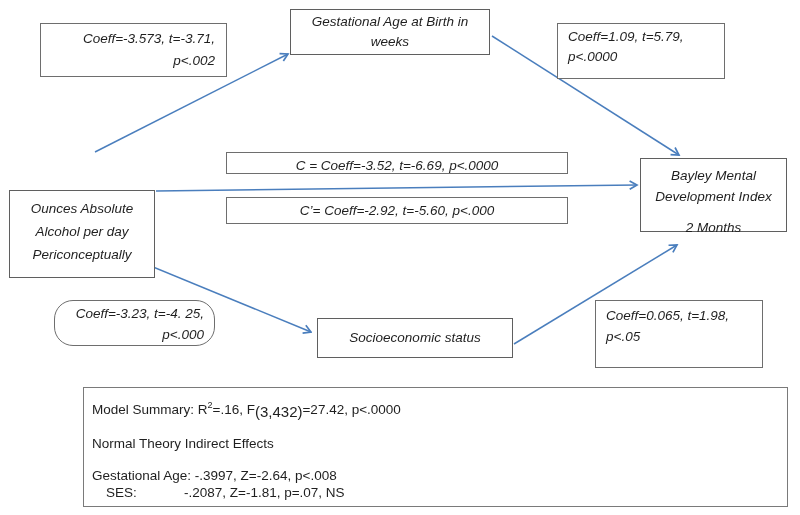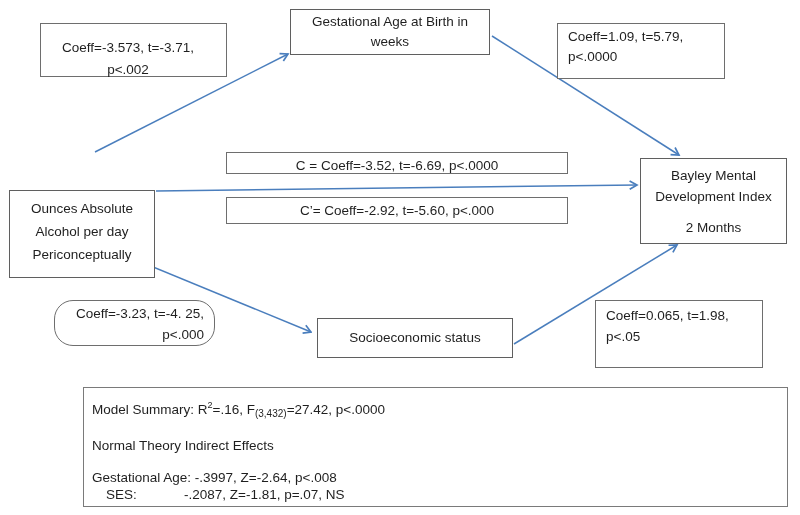--- a/index.html
+++ b/index.html
@@ -7,43 +7,43 @@
     position:relative;width:800px;height:515px;background:#ffffff;overflow:hidden;
     font-family:"Liberation Sans", sans-serif;color:#1f1f1f;
   }
   .arrows{position:absolute;left:0;top:0;width:800px;height:515px;z-index:1;}
   .arrowline{stroke:var(--arrow,#4a7ebd);stroke-width:1.5;fill:none;}
   .arrowhead{stroke:var(--arrow,#4a7ebd);stroke-width:1.6;fill:none;}
   .box{
     position:absolute;background:#ffffff;border:1px solid #6e6e6e;
     font-size:13.5px;z-index:2;box-sizing:border-box;
   }
-  .ln{min-height:1.3em;}
+  .ln{min-height:1.3em;font-style:italic;}
   .center{text-align:center;}
   .rightal{text-align:right;}
   .leftal{text-align:left;}
 
   
-  #b-ctl{left:40px;top:23px;width:187px;height:54px;padding:13px 11px 0 0;line-height:22px;text-align:center;}
+  #b-ctl{left:40px;top:23px;width:187px;height:54px;padding:4px 11px 0 0;line-height:22px;}
   #b-gest{left:290px;top:9px;width:200px;height:46px;padding-top:2px;line-height:20px;border-color:#5f5f5f;}
   #b-ctr{left:557px;top:23px;width:168px;height:56px;padding:3px 0 0 10px;line-height:20px;}
   #b-alc{left:9px;top:152px;width:146px;height:88px;padding-top:6px;line-height:23px;border-color:#5f5f5f;margin-top:38px;}
   #b-c{left:226px;top:152px;width:342px;height:22px;line-height:26px;}
   #b-cp{left:226px;top:197px;width:342px;height:27px;line-height:26px;}
-  #b-bay{left:640px;top:158px;width:147px;height:86px;padding-top:6px;line-height:21px;border-color:#5f5f5f;}
+  #b-bay{left:640px;top:158px;width:147px;height:74px;padding-top:6px;line-height:21px;border-color:#5f5f5f;}
   #b-bay .ln:nth-child(3){min-height:10px;}
   #b-cbl{left:54px;top:300px;width:161px;height:46px;padding:2px 10px 0 0;line-height:21px;border-radius:19px;}
   #b-ses{left:317px;top:318px;width:196px;height:40px;line-height:38px;border-color:#5f5f5f;}
   #b-cbr{left:595px;top:300px;width:168px;height:68px;padding:4px 0 0 10px;line-height:21px;}
 
   #b-sum{left:83px;top:387px;width:705px;height:120px;padding:9px 0 0 8px;border-color:#7a7a7a;}
   #b-sum .sline{line-height:17px;}
   #b-sum .spacer{height:15px;}
   #b-sum sup{font-size:9px;}
-  #b-sum sub{font-size:10px;}
+  #b-sum sub{font-size:15px;}
   .ses-label{display:inline-block;width:78px;margin-left:14px;}
 </style>
 </head>
 <body>
 
 <div id="canvas">
 
   <svg class="arrows" viewBox="0 0 800 515">
     <defs>
       <marker id="ah" viewBox="0 0 10 10" refX="8.5" refY="5" markerWidth="7" markerHeight="7" orient="auto">

